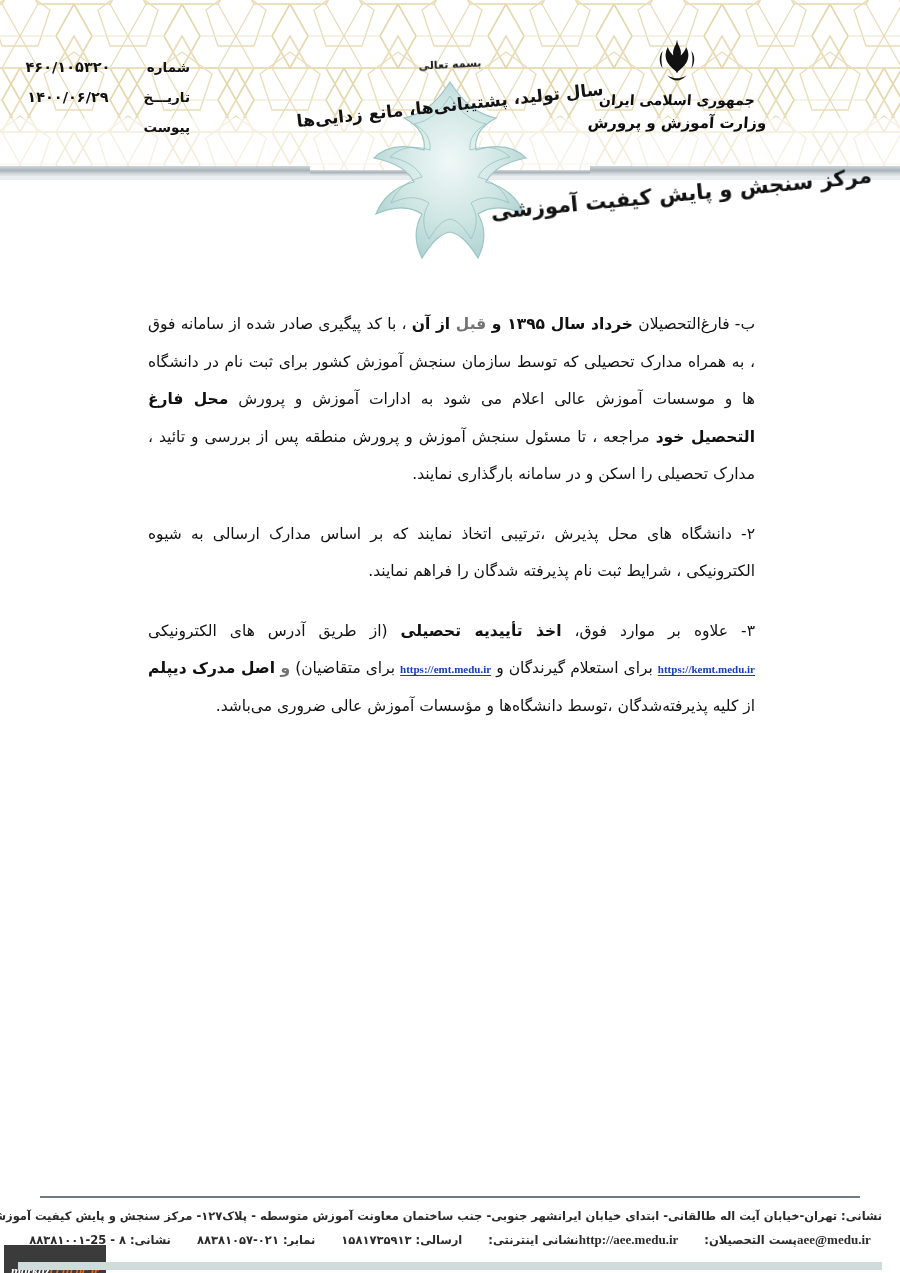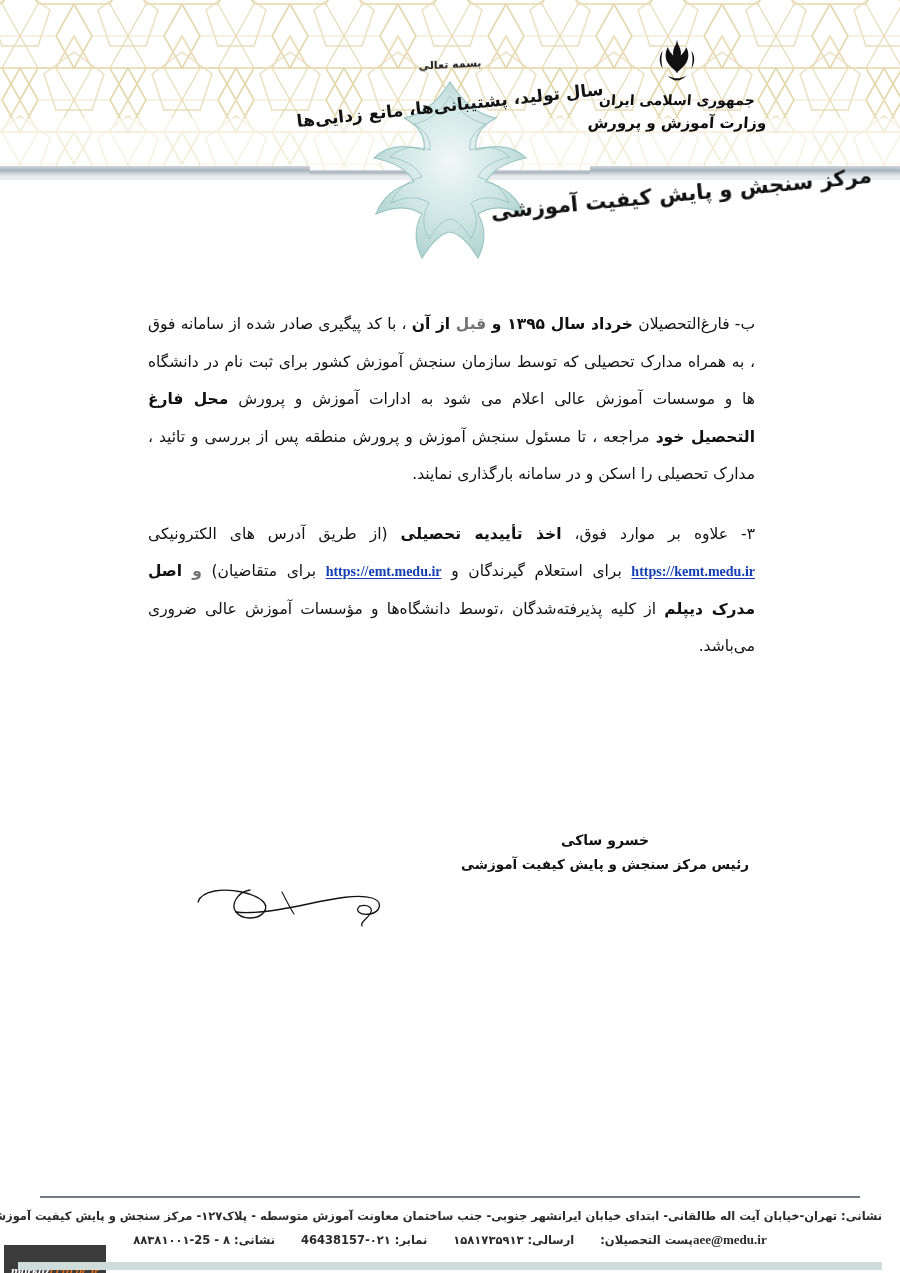--- a/index.html
+++ b/index.html
@@ -172,21 +172,21 @@
   .red { color: #737373; font-weight: 700; }
   .link {
     color: #1540b5;
     font-weight: 700;
     text-decoration: underline;
     text-underline-offset: 2px;
     direction: ltr;
     unicode-bidi: embed;
     display: inline-block;
     font-family: "Liberation Serif", "DejaVu Serif", serif;
-    font-size: 14px;
+    font-size: 11px;
   }
   .spaced { letter-spacing: 1.2px; }
 
   
   .sign-block {
     position: absolute;
     left: 0; right: 0;
     top: 832px;
     text-align: center;
     direction: rtl;
@@ -387,61 +387,65 @@
     </svg>
   </div>
 
   <div style="position:absolute;left:0;top:166px;width:310px;height:9px;
               background:linear-gradient(to bottom,#cfd6da,#aab4bb,#dfe4e7);"></div>
   <div style="position:absolute;right:0;top:166px;width:310px;height:9px;
               background:linear-gradient(to bottom,#cfd6da,#aab4bb,#dfe4e7);"></div>
 
   <div class="motto-text">سال تولید، پشتیبانی‌ها، مانع زدایی‌ها</div>
 
+  <div class="field-labels">
+    <div class="field-row">شماره</div>
+    <div class="field-row">تاریـــخ</div>
+    <div class="field-row">پیوست</div>
+  </div>
+  <div class="field-values">
+    <div class="field-row value">۴۶۰/۱۰۵۳۲۰</div>
+    <div class="field-row value">۱۴۰۰/۰۶/۲۹</div>
+    <div class="field-row value"></div>
+  </div>
 
   <div class="unit-title">مرکز سنجش و پایش کیفیت آموزشی</div>
 
   <div class="body-area">
 
     <p class="para">
       <span>ب- فارغ‌التحصیلان </span><span class="b u">خرداد سال ۱۳۹۵ و </span><span class="red u">قبل</span><span class="b u"> از آن</span><span> ، با کد پیگیری صادر شده از سامانه فوق ، به همراه مدارک تحصیلی که توسط سازمان سنجش آموزش کشور برای ثبت نام در دانشگاه ها و موسسات آموزش عالی  اعلام   می شود به ادارات آموزش و پرورش </span><span class="b u">محل فارغ التحصیل خود</span><span> مراجعه  ، تا مسئول سنجش آموزش و پرورش منطقه پس از بررسی و تائید ، مدارک تحصیلی را اسکن و در سامانه بارگذاری نمایند.</span>
     </p>
 
+    <p class="para">۲- دانشگاه های محل پذیرش ،ترتیبی اتخاذ نمایند که بر اساس مدارک ارسالی به شیوه الکترونیکی ، شرایط  ثبت نام پذیرفته شدگان  را  فراهم نمایند.</p>
 
     <p class="para">
       <span>۳- علاوه بر موارد فوق، </span><span class="b u spaced">اخذ تأییدیه تحصیلی</span><span>  (از طریق آدرس های الکترونیکی </span><a class="link" href="#">https://kemt.medu.ir</a><span> برای استعلام گیرندگان و </span><a class="link" href="#">https://emt.medu.ir</a><span> برای متقاضیان) </span><span class="red">و </span><span class="b u spaced">اصل مدرک  دیپلم</span><span> از کلیه پذیرفته‌شدگان ،توسط دانشگاه‌ها و مؤسسات آموزش عالی ضروری می‌باشد.</span>
     </p>
   </div>
 
-  <div class="sign-block">
-    <div class="sign-name">خسرو ساکی</div>
-    <div class="sign-title">رئیس مرکز سنجش و پایش کیفیت آموزشی</div>
-    <svg class="signature-svg" viewBox="0 0 210 50" xmlns="http://www.w3.org/2000/svg">
-      <path d="M8 22 C12 10 34 8 52 12 C70 16 80 24 74 32 C68 40 52 40 46 32 C40 24 48 12 60 10" fill="none" stroke="#111" stroke-width="1.3" stroke-linecap="round"></path>
-      <path d="M46 32 C60 34 90 30 118 24 C146 18 168 14 182 18 C194 22 190 32 180 34 C170 36 164 30 170 26" fill="none" stroke="#111" stroke-width="1.3" stroke-linecap="round"></path>
-      <path d="M170 26 C178 24 184 28 180 34 C176 40 170 42 172 46" fill="none" stroke="#111" stroke-width="1.2" stroke-linecap="round"></path>
-      <path d="M92 12 C96 20 100 28 104 34" fill="none" stroke="#111" stroke-width="1.1" stroke-linecap="round"></path>
-    </svg>
-  </div>
 
   <div class="footer-rule"></div>
 
   <div class="footer">
     <div class="footer-line">نشانی: تهران-خیابان آیت اله طالقانی- ابتدای خیابان ایرانشهر جنوبی- جنب ساختمان معاونت آموزش متوسطه - پلاک۱۲۷- مرکز سنجش و پایش کیفیت آموزشی</div>
     <div class="footer-line footer-line-2">
       <span>
         <span class="ltr-inline">aee@medu.ir</span><span>پست التحصیلان:</span>
       </span>
       <span>
+        <span class="ltr-inline">http://aee.medu.ir</span><span>نشانی اینترنتی:</span>
+      </span>
+      <span>
         <span>ارسالی:</span>
         <span>۱۵۸۱۷۳۵۹۱۳</span>
       </span>
       <span>
         <span>نمابر:</span>
-        <span>۰۲۱-46438157</span>
+        <span>۰۲۱-۸۸۳۸۱۰۵۷</span>
       </span>
       <span>
         <span>نشانی:</span>
         <span>۸ - 25-۸۸۳۸۱۰۰۱</span>
       </span>
     </div>
   </div>
 
   <div class="watermark">
     <span class="wm-a">markaz</span><span class="wm-b">i.cfu.ac.ir</span>

